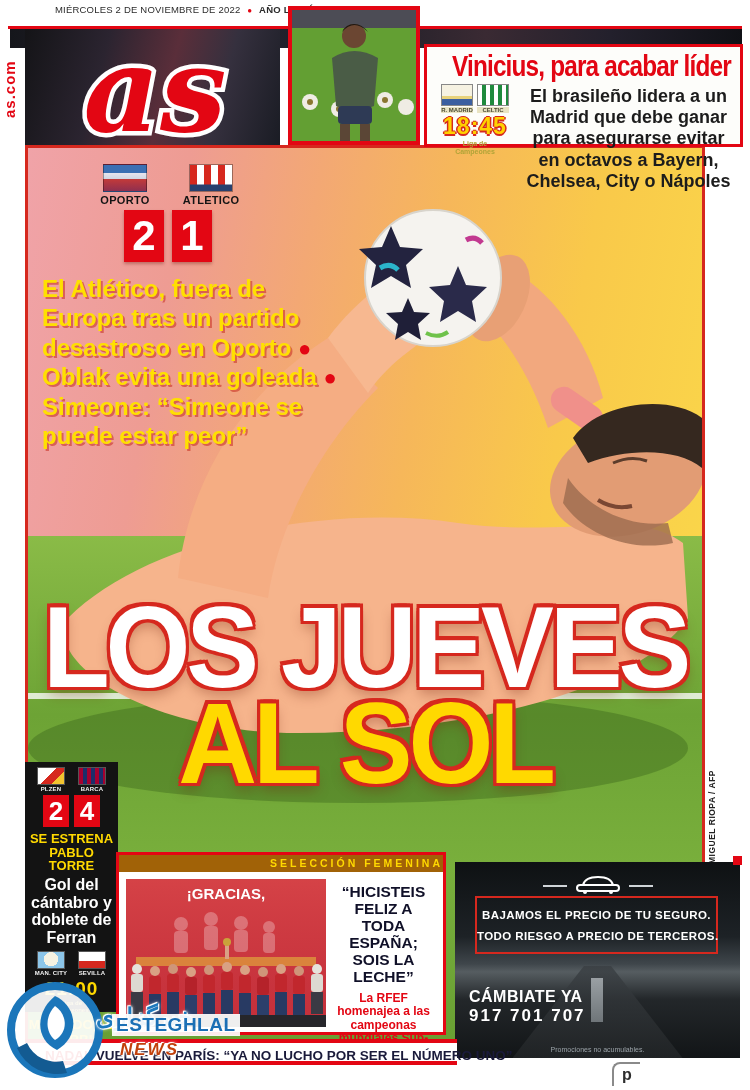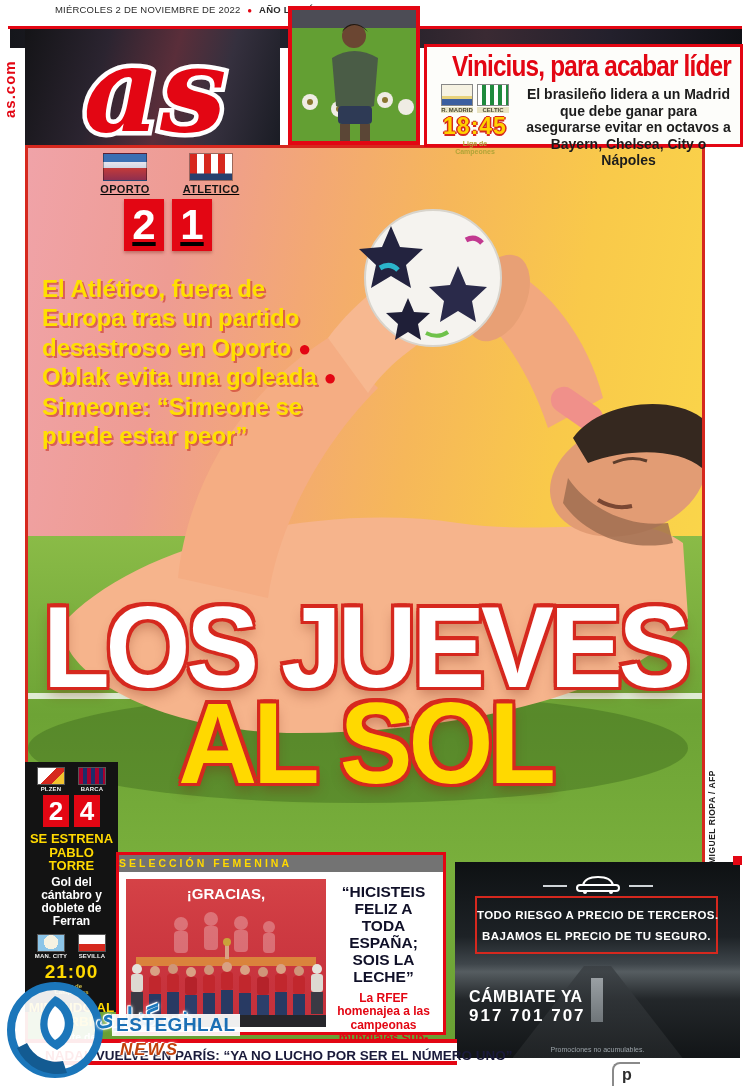--- a/index.html
+++ b/index.html
@@ -32,35 +32,35 @@
   .top-row{display:flex;margin-top:1px;}
   .fixture-col{width:96px;text-align:center;flex:none;}
   .badge-row{display:flex;justify-content:center;gap:4px;}
   .mini-badge{width:30px;height:20px;border:1px solid #888;}
   .badge-rm{background:linear-gradient(180deg,#f6f2e2 55%,#e8d27a 55%,#e8d27a 70%,#3b5fa0 70%);}
   .badge-celtic{background:repeating-linear-gradient(90deg,#ffffff 0 4px,#1f8a3d 4px 8px);}
   .mini-label{font-size:6px;font-weight:bold;color:#4a4a33;background:#e9e4c4;margin-top:1px;}
   .kick-time{font-size:23px;font-weight:900;color:#ffd200;letter-spacing:1px;
      text-shadow:-1.5px 0 0 #d6281e,1.5px 0 0 #d6281e,0 -1.5px 0 #d6281e,0 1.5px 0 #d6281e;}
   .comp-small{font-size:7px;font-weight:bold;color:#b1a437;line-height:1.1;}
-  .top-body{flex:1;padding:2px 6px 0 0;font-size:14px;font-weight:800;color:#1c1c1c;
+  .top-body{flex:1;padding:2px 6px 0 0;font-size:18px;font-weight:800;color:#1c1c1c;
      text-align:center;line-height:1.18;}
 
   
   .main-image{left:25px;top:145px;width:674px;height:899px;border:3px solid #d6281e;overflow:hidden;background:#f2a874;}
   .mi-sky{position:absolute;left:0;top:0;width:100%;height:390px;
      background:linear-gradient(100deg,#f0a3a8 0%,#ee9c93 22%,#f3a874 40%,#f6b75a 58%,#f9c94a 78%,#fad54a 100%);}
   .mi-grass{position:absolute;left:0;top:388px;width:100%;height:511px;
      background:linear-gradient(180deg,#8abb47,#6da335 35%,#79af3c 65%,#689f33),
        repeating-linear-gradient(180deg,rgba(255,255,255,.04) 0 22px,rgba(0,0,0,.05) 22px 44px);}
   .pitch-line{position:absolute;left:0;top:545px;width:100%;height:6px;background:rgba(255,255,255,.78);}
   .player-svg{position:absolute;left:0;top:0;}
 
   
-  .scoreboard{position:absolute;left:55px;top:5px;width:170px;text-align:center;text-decoration:underline;}
+  .scoreboard{position:absolute;left:55px;top:16px;width:170px;text-align:center;}
   .sb-teams{display:flex;justify-content:center;gap:14px;}
   .sb-team{width:72px;}
   .sb-badge{width:42px;height:26px;margin:0 auto;border:1px solid rgba(0,0,0,.35);}
   .sb-oporto{background:linear-gradient(180deg,#3b6fb3 30%,#e8e5ee 30%,#cfd6e4 55%,#c23a3a 55%,#8f2f4f);}
   .sb-atm{background:repeating-linear-gradient(90deg,#d6281e 0 7px,#ffffff 7px 14px),linear-gradient(#28406e,#28406e);background-size:100% 75%,100% 100%;background-repeat:no-repeat;}
   .sb-name{font-size:11px;font-weight:900;color:#141414;margin-top:2px;letter-spacing:.3px;}
   .sb-scores{display:flex;justify-content:center;gap:8px;margin-top:4px;}
   .score-box{width:40px;height:52px;background:#e30613;color:#fff;font-size:42px;font-weight:900;
      line-height:52px;text-align:center;box-shadow:0 2px 3px rgba(100,20,10,.35);}
 
@@ -88,31 +88,31 @@
   .lb-team{width:36px;}
   .lb-badge{width:26px;height:16px;margin:0 auto;border:1px solid #555;}
   .b-plzen{background:linear-gradient(135deg,#fff 45%,#d6281e 45% 70%,#f2c430 70%);}
   .b-barca{background:repeating-linear-gradient(90deg,#a5002f 0 4px,#1c2e6b 4px 8px);}
   .b-city{background:radial-gradient(circle at 50% 45%,#f6f2e2 45%,#8cc5e8 46%);}
   .b-sevilla{background:linear-gradient(180deg,#fff 55%,#d6281e 55%);}
   .lb-name{font-size:6px;font-weight:bold;color:#f2f2f2;margin-top:1px;letter-spacing:.2px;}
   .lb-scores{display:flex;justify-content:center;gap:5px;margin-top:3px;}
   .lb-score{width:26px;height:32px;background:#e30613;color:#fff;font-size:26px;font-weight:900;line-height:32px;}
   .lb-h1{margin:5px 0 0;font-size:13px;font-weight:700;color:#ffd900;line-height:1.05;}
-  .lb-s1{margin:3px 0 0;font-size:12px;font-weight:bold;color:#fff;line-height:1.1;}
+  .lb-s1{margin:3px 0 0;font-size:16px;font-weight:bold;color:#fff;line-height:1.1;}
   .lb-time{margin-top:2px;font-size:19px;font-weight:900;color:#ffd900;letter-spacing:1px;}
   .lb-comp{font-size:6px;font-weight:bold;color:#d8c64a;line-height:1.1;}
   .lb-h2{margin:5px 0 0;font-size:13.5px;font-weight:900;color:#ffd900;line-height:1.05;}
   .lb-s2{margin:3px 0 0;font-size:10.5px;font-weight:bold;color:#fff;line-height:1.12;}
 
   
   .fem-box{left:116px;top:852px;width:330px;height:183px;background:#fff;border:3px solid #e30613;
      box-sizing:border-box;z-index:4;}
-  .fem-kicker{height:17px;background:#737373;color:#ffd900;font-size:10.5px;font-weight:900;
-     letter-spacing:3px;text-align:left;line-height:17px;}
+  .fem-kicker{height:17px;background:#a16207;color:#ffd900;font-size:10.5px;font-weight:900;
+     letter-spacing:3px;text-align:right;line-height:17px;}
   .fem-row{display:flex;padding:7px;gap:5px;}
   .fem-photo{width:200px;height:148px;flex:none;}
   .fem-col{flex:1;text-align:center;padding-top:4px;}
   .fem-quote{font-size:15.5px;font-weight:900;color:#101028;line-height:1.1;margin:0;}
   .fem-sub{font-size:12px;font-weight:800;color:#e30613;line-height:1.1;margin:7px 2px 0;}
 
   
   .ad-box{left:455px;top:862px;width:285px;height:196px;z-index:4;overflow:hidden;
      background:linear-gradient(180deg,#0e1113 0%,#1d2226 38%,#3f464b 52%,#565d61 56%,#23272a 70%,#121517 100%);}
   .ad-road{position:absolute;left:50%;top:104px;width:170px;height:92px;transform:translateX(-50%);
@@ -415,22 +415,22 @@
     <div class="ad-dash"></div>
     <svg class="ad-car" width="110" height="24" viewBox="0 0 110 24">
       <line x1="0" y1="14" x2="24" y2="14" stroke="#cfd4d8" stroke-width="2"></line>
       <line x1="86" y1="14" x2="110" y2="14" stroke="#cfd4d8" stroke-width="2"></line>
       <path d="M40,13 q2,-8 15,-8 q13,0 15,8" fill="none" stroke="#ffffff" stroke-width="2"></path>
       <rect x="34" y="13" width="42" height="6" rx="3" fill="none" stroke="#ffffff" stroke-width="2"></rect>
       <circle cx="42" cy="20" r="2" fill="#ffffff"></circle>
         <circle cx="68" cy="20" r="2" fill="#ffffff"></circle>
     </svg>
     <div class="ad-claim">
+      <div>BAJAMOS EL PRECIO DE TU SEGURO.</div>
       <div>TODO RIESGO A PRECIO DE TERCEROS.</div>
-      <div>BAJAMOS EL PRECIO DE TU SEGURO.</div>
     </div>
     <div class="ad-cta">
       <div class="l1">CÁMBIATE YA</div>
       <div class="l2">917 701 707</div>
     </div>
     <div class="ad-disc">Promociones no acumulables.</div>
   </div>
   <div class="abs ad-corner"></div>
 
   <div class="abs nadal">

